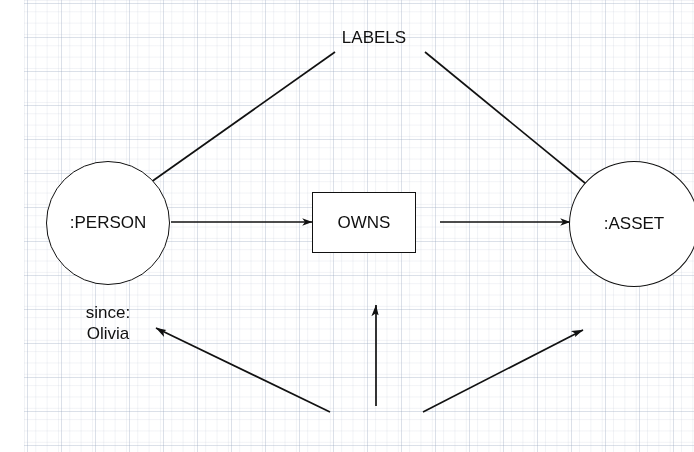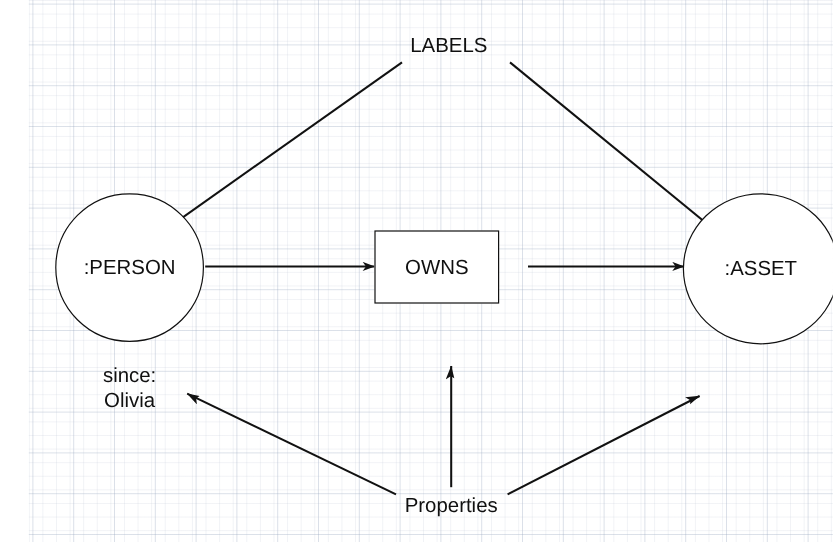--- a/index.html
+++ b/index.html
@@ -102,15 +102,14 @@
 
   <div class="node-shape circle-node" style="left:545px; top:161px; width:130px; height:126px;">
     <span class="node-label">:ASSET</span>
   </div>
 
 
   <div class="free-text" style="left:28px; top:303px; width:112px;">since:
 Olivia</div>
 
 
-  <div class="free-text" style="left:296px; top:412px; width:112px;">Properties</div>
 
 </div>
 
 </body></html>

